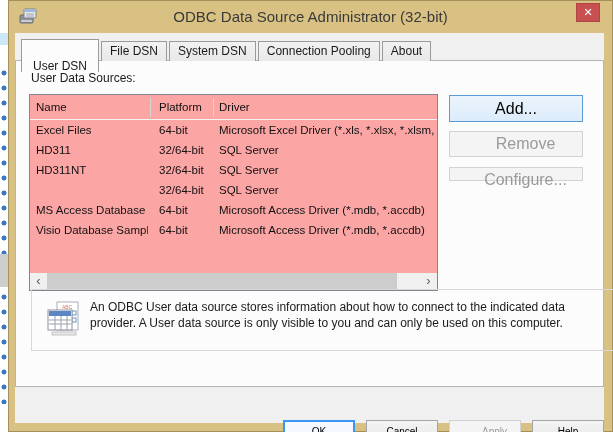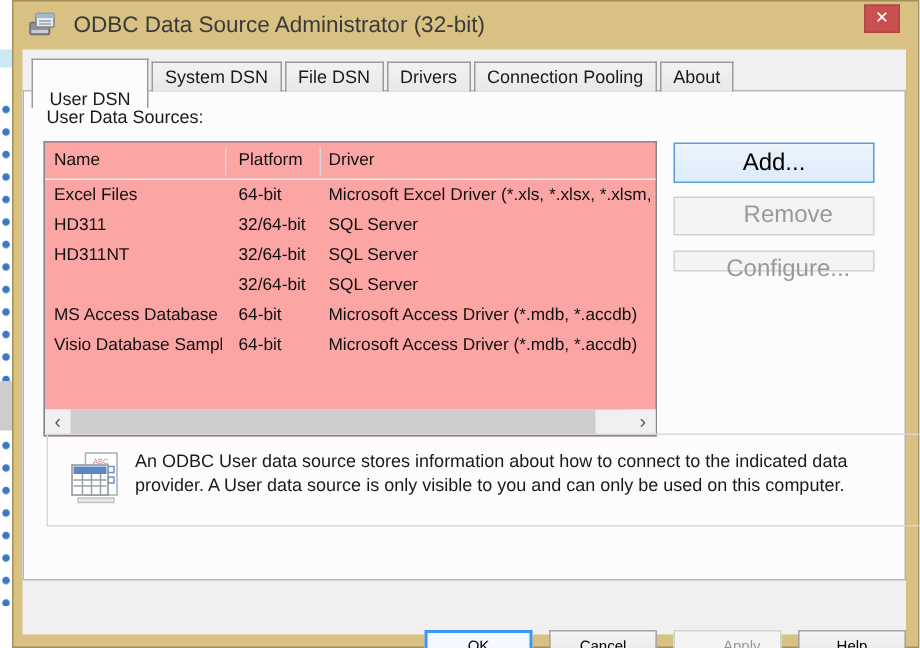--- a/index.html
+++ b/index.html
@@ -16,21 +16,21 @@
   .d1 { top: 66px; height: 188px; }
   .d2 { top: 290px; height: 114px; }
   .sliver-scroll { position: absolute; left: 0; top: 254px; width: 9px; height: 33px; background: #cdcdcd; }
 
   
   .dialog { position: absolute; left: 8px; top: 0; width: 605px; height: 432px;
     background: #d8c182; border: 1px solid #a3905a; }
   .titlebar { position: absolute; left: 0; top: 0; width: 100%; height: 32px; }
   .app-icon { position: absolute; left: 10px; top: 7px; width: 18px; height: 16px; }
   .title { position: absolute; left: 40px; right: 40px; top: 0; height: 32px;
-    line-height: 32px; font-size: 15px; color: #3a3a3a; white-space: nowrap; }
+    line-height: 32px; text-align: center; font-size: 15px; color: #3a3a3a; white-space: nowrap; }
   .close-btn { position: absolute; right: 12px; top: 2px; width: 24px; height: 19px;
     background: #c85050; border: 1px solid #b04545; color: #ffffff; text-align: center;
     line-height: 17px; font-size: 11px; font-weight: bold; cursor: default; }
 
   .client { position: absolute; left: 6px; top: 32px; width: 589px; height: 390px; background: #f0f0f0; }
 
   
   .tabs { position: absolute; left: 12px; top: 38px; display: flex; z-index: 3; }
   .tab { height: 20px; margin-top: 2px; margin-right: 2px; padding: 0 8px; line-height: 19px;
     font-size: 12px; color: #1a1a1a; background: linear-gradient(#f2f2f2, #e8e8e8);
@@ -114,23 +114,22 @@
       <div class="title">ODBC Data Source Administrator (32-bit)</div>
       <div class="close-btn">
         <span>✕</span>
       </div>
     </div>
 
     <div class="client"></div>
 
     <div class="tabs">
       <div class="tab active">User DSN</div>
+      <div class="tab">File DSN</div>
       <div class="tab">System DSN</div>
-      <div class="tab">File DSN</div>
-      <div class="tab">Drivers</div>
       <div class="tab">Connection Pooling</div>
       <div class="tab">About</div>
     </div>
     <div class="tabpage"></div>
 
     <div class="section-label">User Data Sources:</div>
 
     <div class="listview">
       <div class="lv-header">
         <div class="hcell col-name">Name</div>

